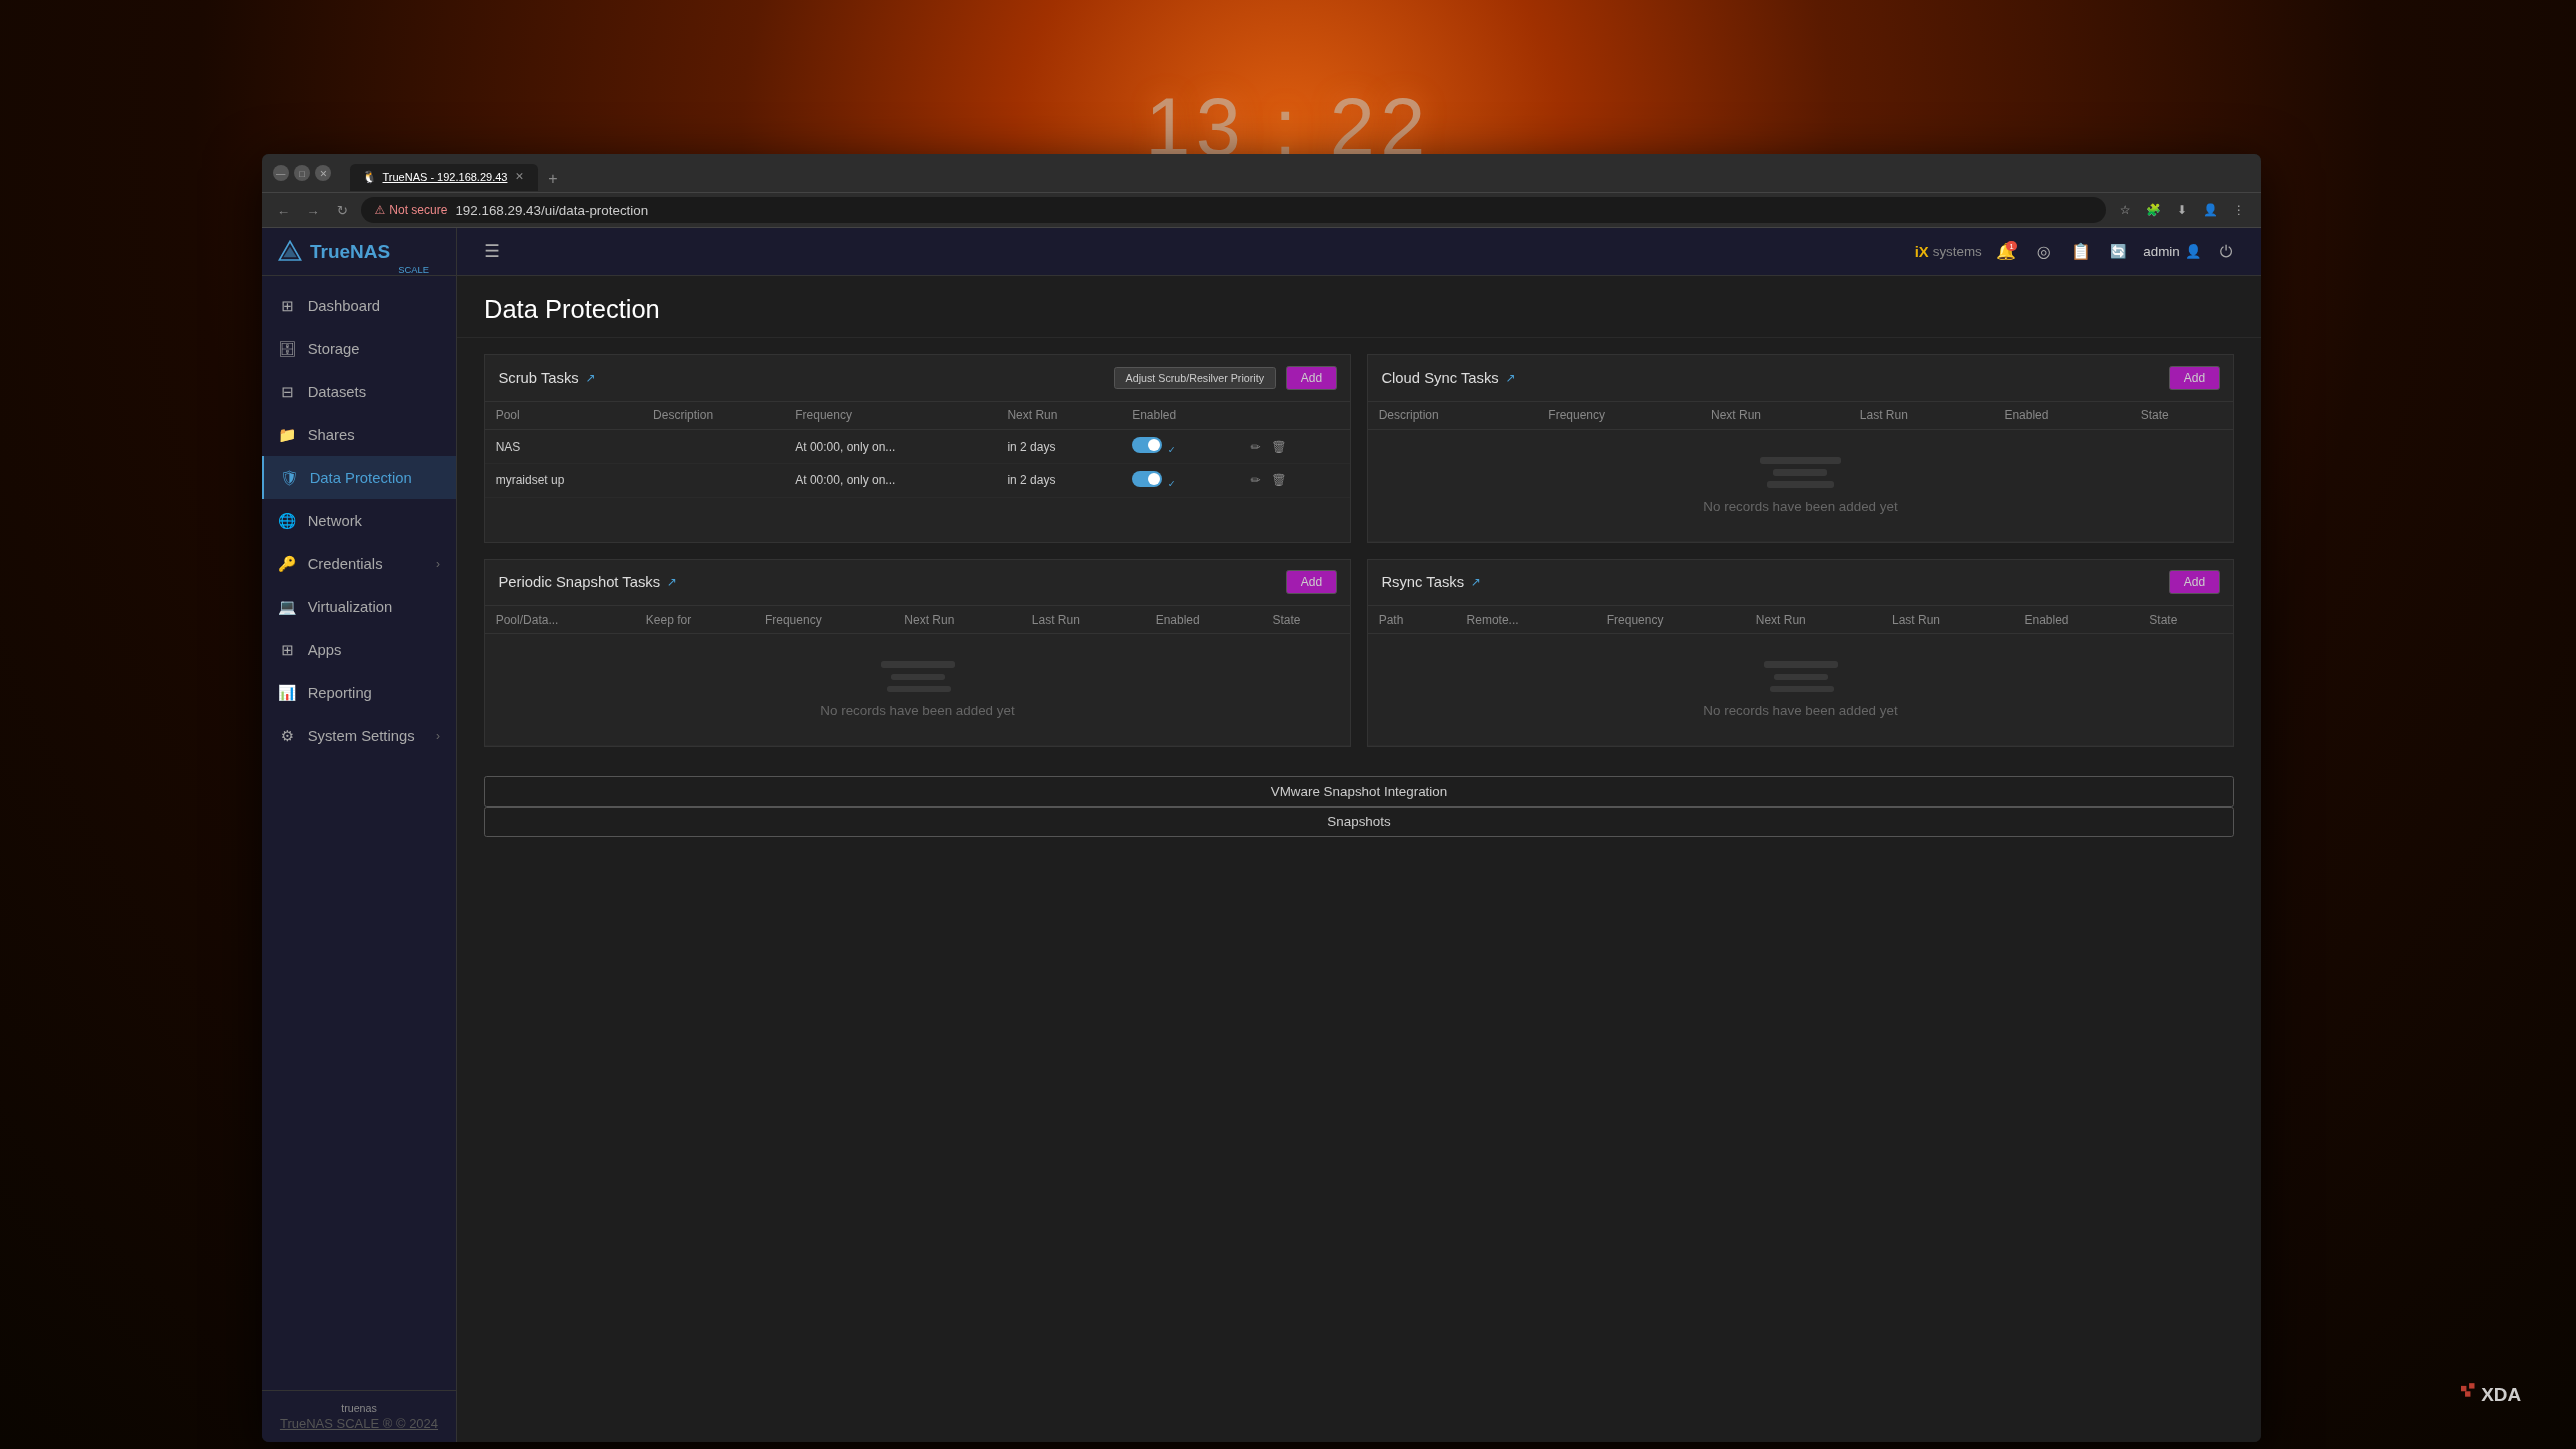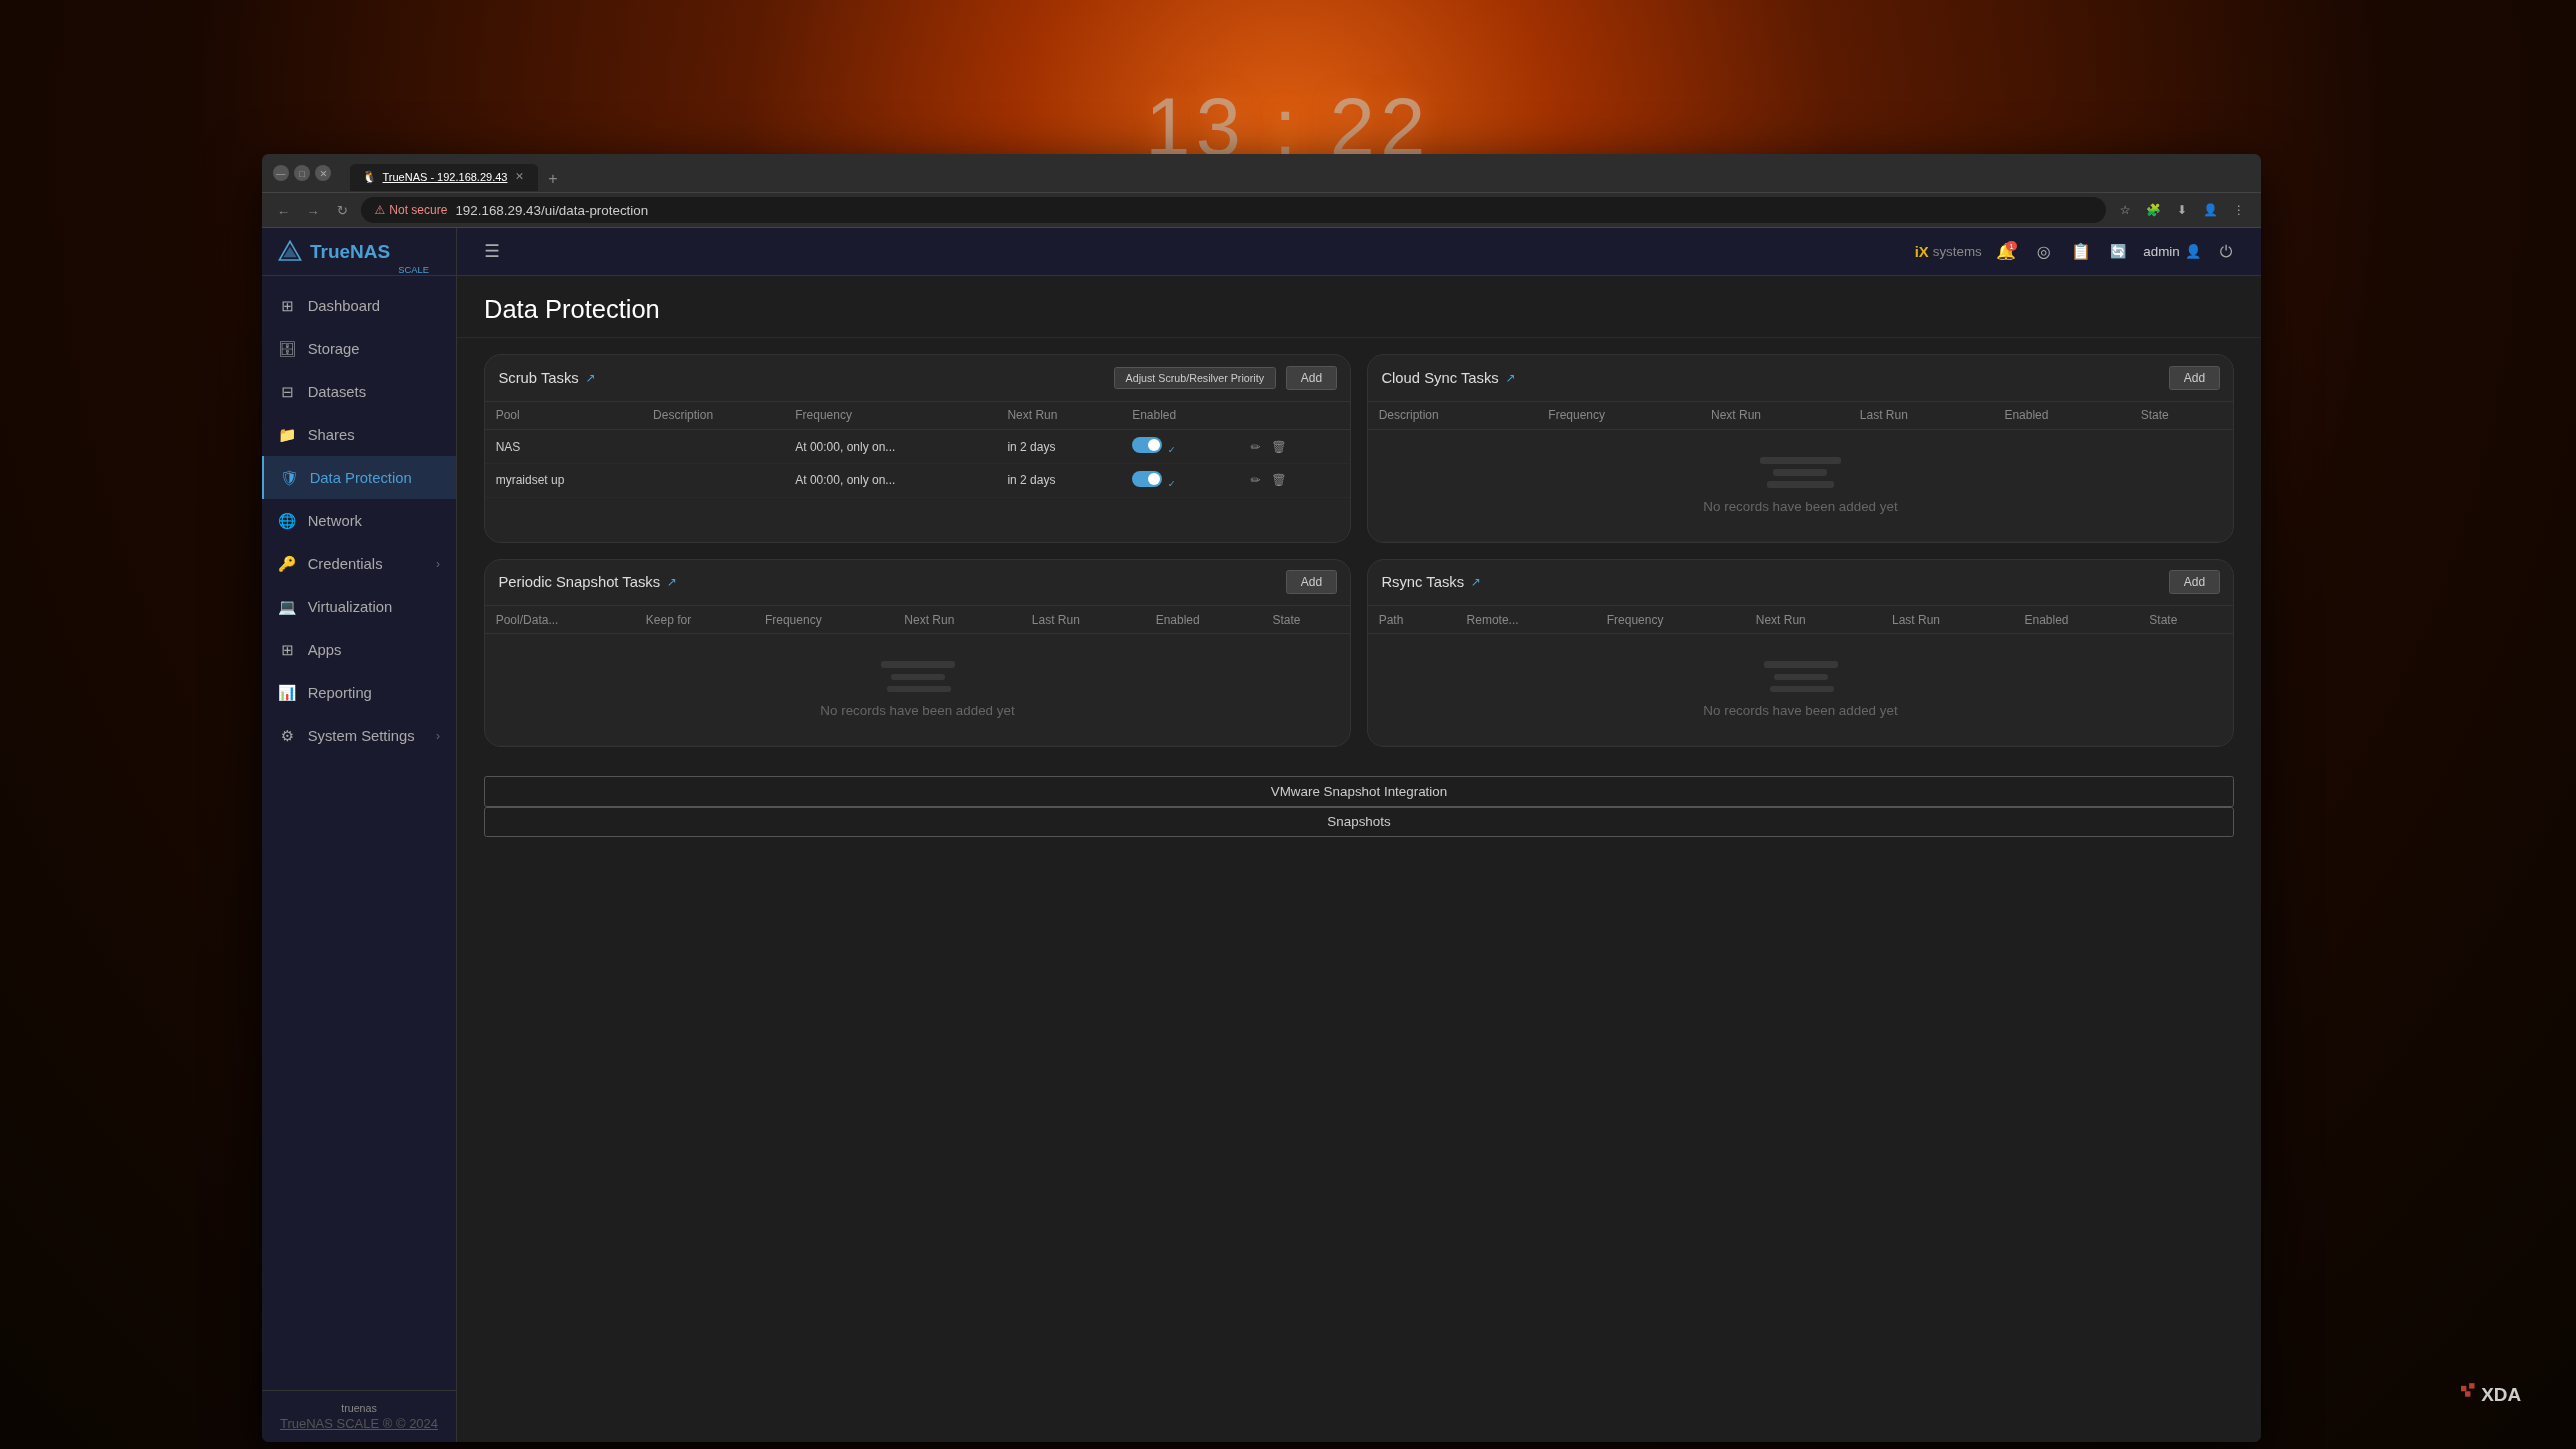--- a/index.html
+++ b/index.html
@@ -385,21 +385,21 @@
     
     .cards-grid {
       display: grid;
       grid-template-columns: 1fr 1fr;
       gap: 16px;
       margin-bottom: 16px;
     }
 
     .card {
       background: #252525;
-      border-radius: 17px;
+      border-radius: 0;
       border: 0.7px solid #333;
       overflow: hidden;
     }
 
     .card-header {
       display: flex;
       align-items: center;
       justify-content: space-between;
       padding: 10.7px 13.4px;
       border-bottom: 0.7px solid #333;
@@ -414,21 +414,21 @@
       color: #ddd;
     }
 
     .card-title-link {
       font-size: 12px;
       color: #4a9fd4;
       cursor: pointer;
     }
 
     .card-add-btn {
-      background: #404040;
+      background: #a21caf;
       border: 0.7px solid #555;
       border-radius: 2.7px;
       padding: 4px 13.4px;
       color: #ccc;
       font-size: 12px;
       cursor: pointer;
     }
 
     .adjust-btn {
       background: #3a3a3a;

